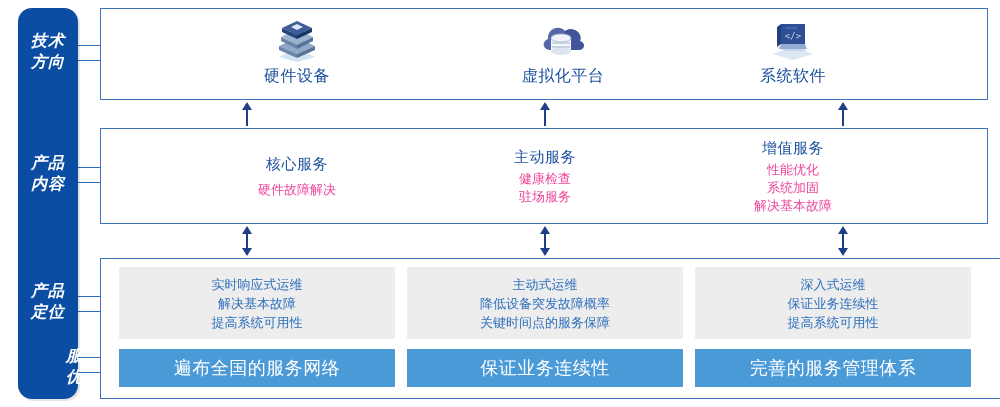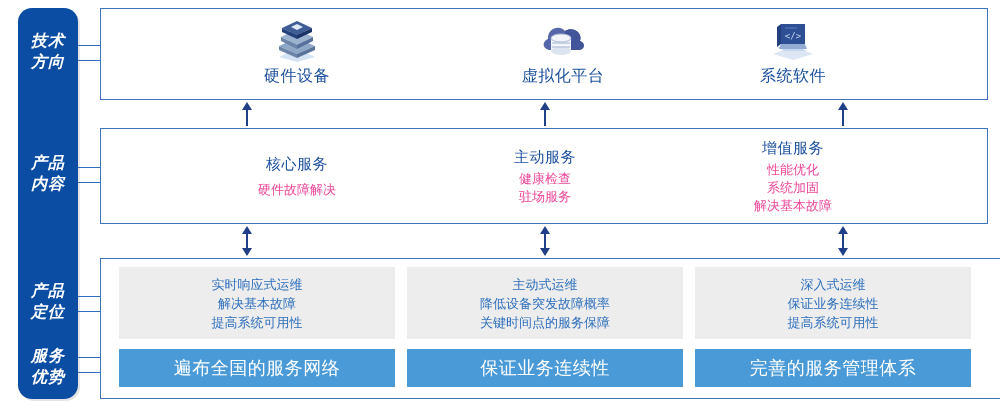--- a/index.html
+++ b/index.html
@@ -162,21 +162,21 @@
     <span>方向</span>
   </div>
   <div class="rail-label" style="top:152px;">
     <span>产品</span>
     <span>内容</span>
   </div>
   <div class="rail-label" style="top:280px;">
     <span>产品</span>
     <span>定位</span>
   </div>
-  <div class="rail-label" style="top:345px;">
+  <div class="rail-label" style="top:345px;padding-left:35px;">
     <span>服务</span>
     <span>优势</span>
   </div>
 
   <div class="conn" style="left:78px; top:45px;  width:22px;"></div>
   <div class="conn" style="left:78px; top:60px;  width:22px;"></div>
   <div class="conn-v" style="left:100px; top:45px; height:15px;"></div>
 
   <div class="conn" style="left:78px; top:167px; width:22px;"></div>
   <div class="conn" style="left:78px; top:182px; width:22px;"></div>

